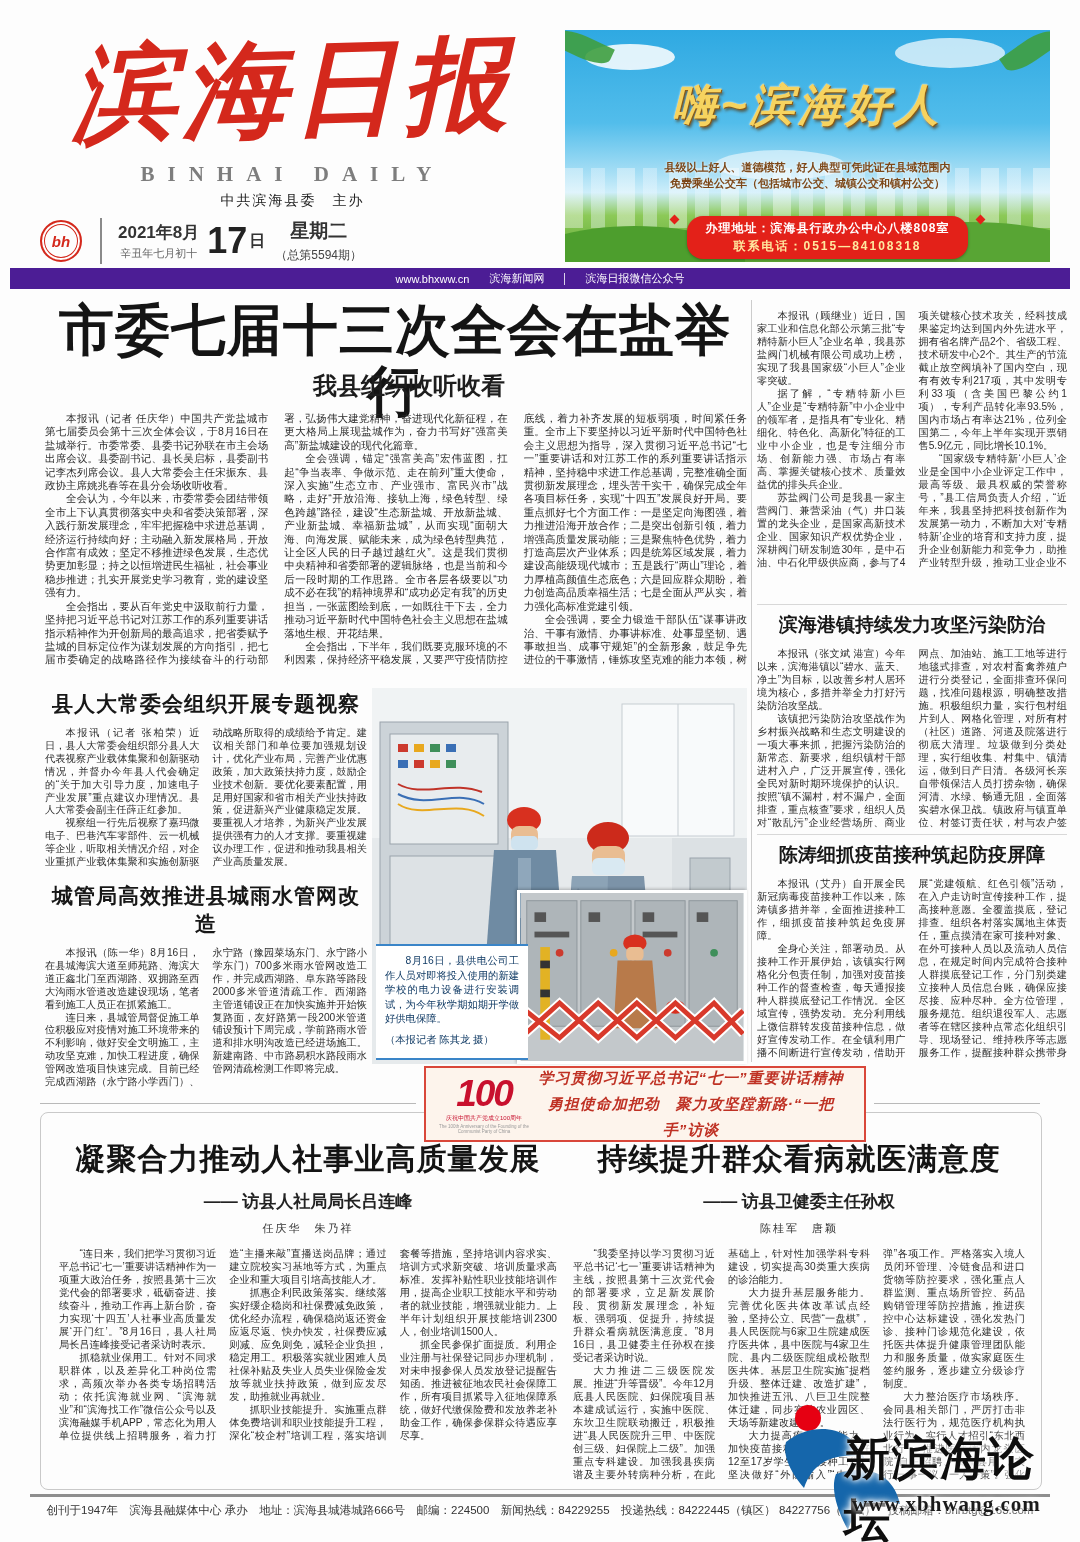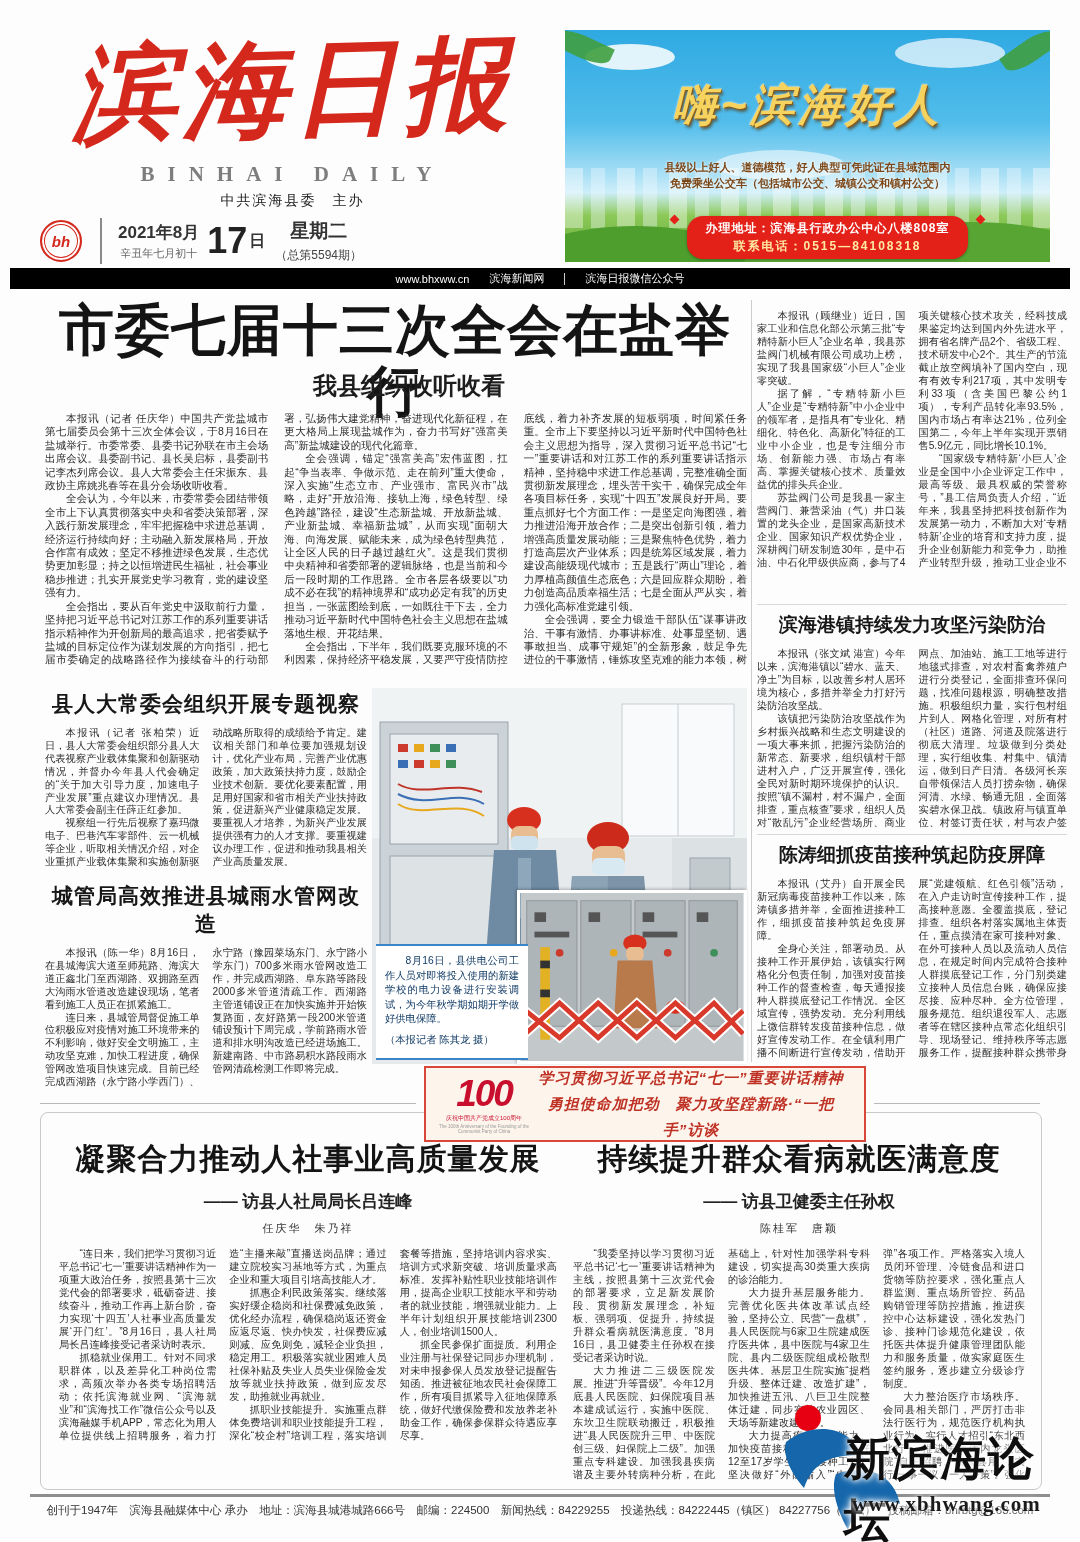--- a/index.html
+++ b/index.html
@@ -44,21 +44,21 @@
     text-shadow:1px 1px 0 #7d4c10, 2px 2px 3px rgba(80,45,0,.6), 0 0 2px #fff; }
   .ad-note { position:absolute; left:0; width:100%; text-align:center; font-size:11px; font-weight:bold; color:#7c4718;
     text-shadow:0 0 3px rgba(255,255,255,.9); }
   .ad-pill-row { position:absolute; left:0; top:186px; width:100%; display:flex; align-items:flex-start; justify-content:center; gap:9px;margin-left:20px; }
   .diamond { width:7px; height:7px; background:#e32119; transform:rotate(45deg); }
   .ad-pill { background:#e32119; border-radius:16px; padding:4px 18px; text-align:center; box-shadow:0 1px 3px rgba(0,0,0,.3); }
   .ad-pill-l1 { font-size:12px; font-weight:bold; color:#fff; letter-spacing:1px; }
   .ad-pill-l2 { font-size:12px; font-weight:bold; color:#ffe9a0; letter-spacing:2px; margin-top:1px; }
 
   
-  .red-bar { position:absolute; left:10px; top:268px; width:1060px; height:21px; background:#000000;
+  .red-bar { position:absolute; left:10px; top:268px; width:1060px; height:21px; background:#4c1d95;
     display:flex; align-items:center; justify-content:center; gap:20px; color:#fff; font-size:11px; }
   .red-bar .vsep { width:1px; height:12px; background:rgba(255,255,255,.8); }
 
   
   .lead-headline { position:absolute; left:42px; top:300px; width:706px; text-align:center;
     font-size:55px; font-weight:900; color:#141414; letter-spacing:1px; line-height:1.1; }
   .lead-sub { position:absolute; left:56px; top:370px; width:706px; text-align:center; font-size:24px; font-weight:600; color:#1d1d1d; }
   .news-body { color:#2c2c2c; text-align:justify; overflow:hidden; }
   .news-body p { text-indent:2em; }
   .lead-cols { position:absolute; left:45px; top:412px; width:702px; height:268px;

